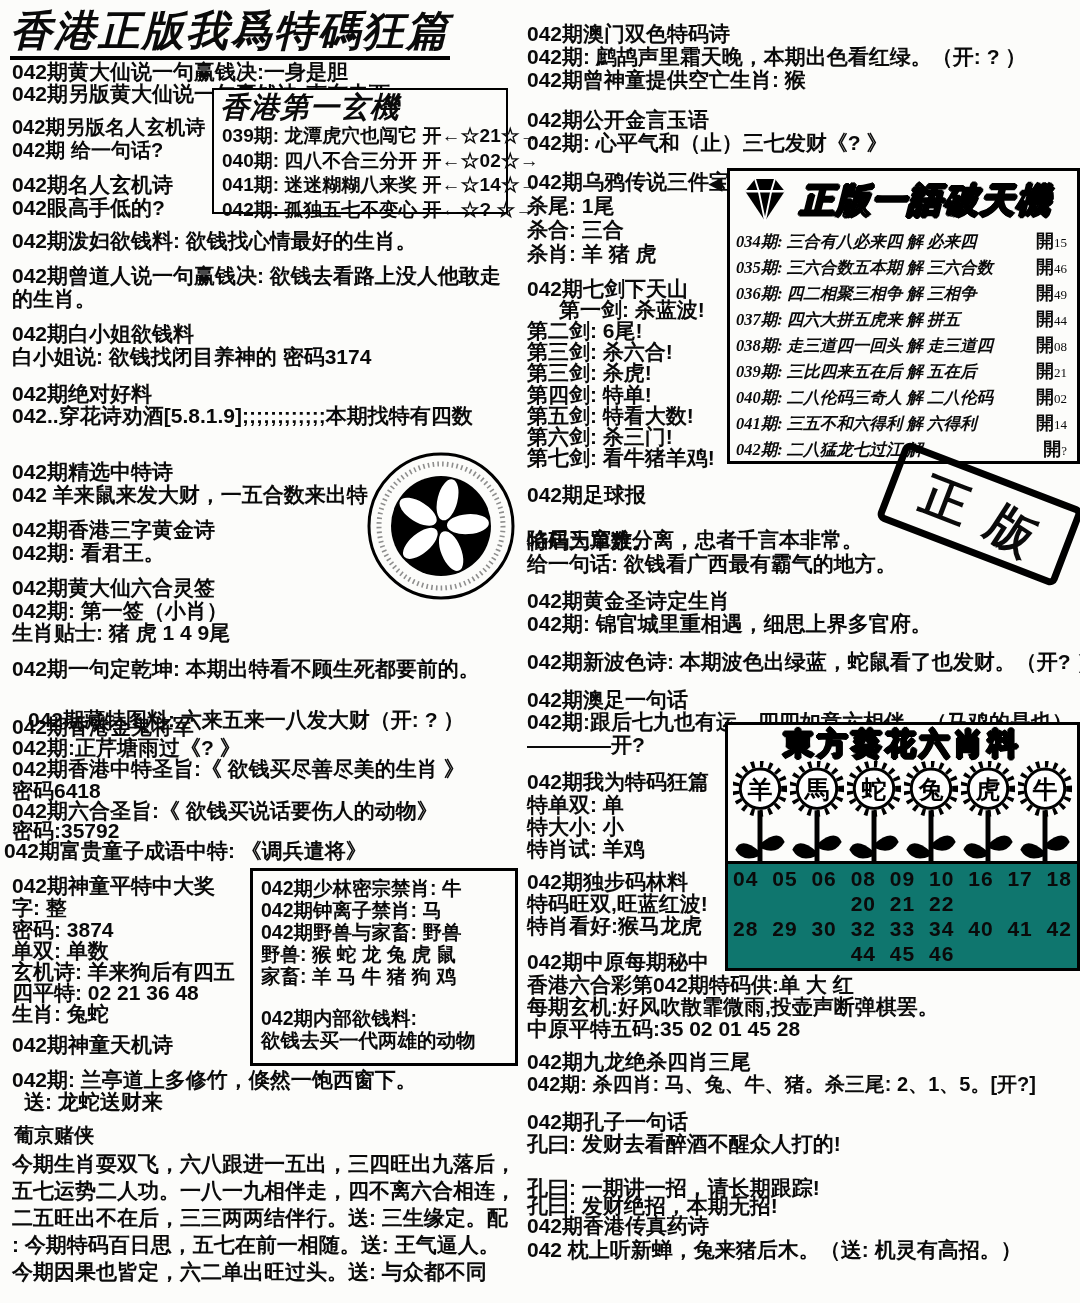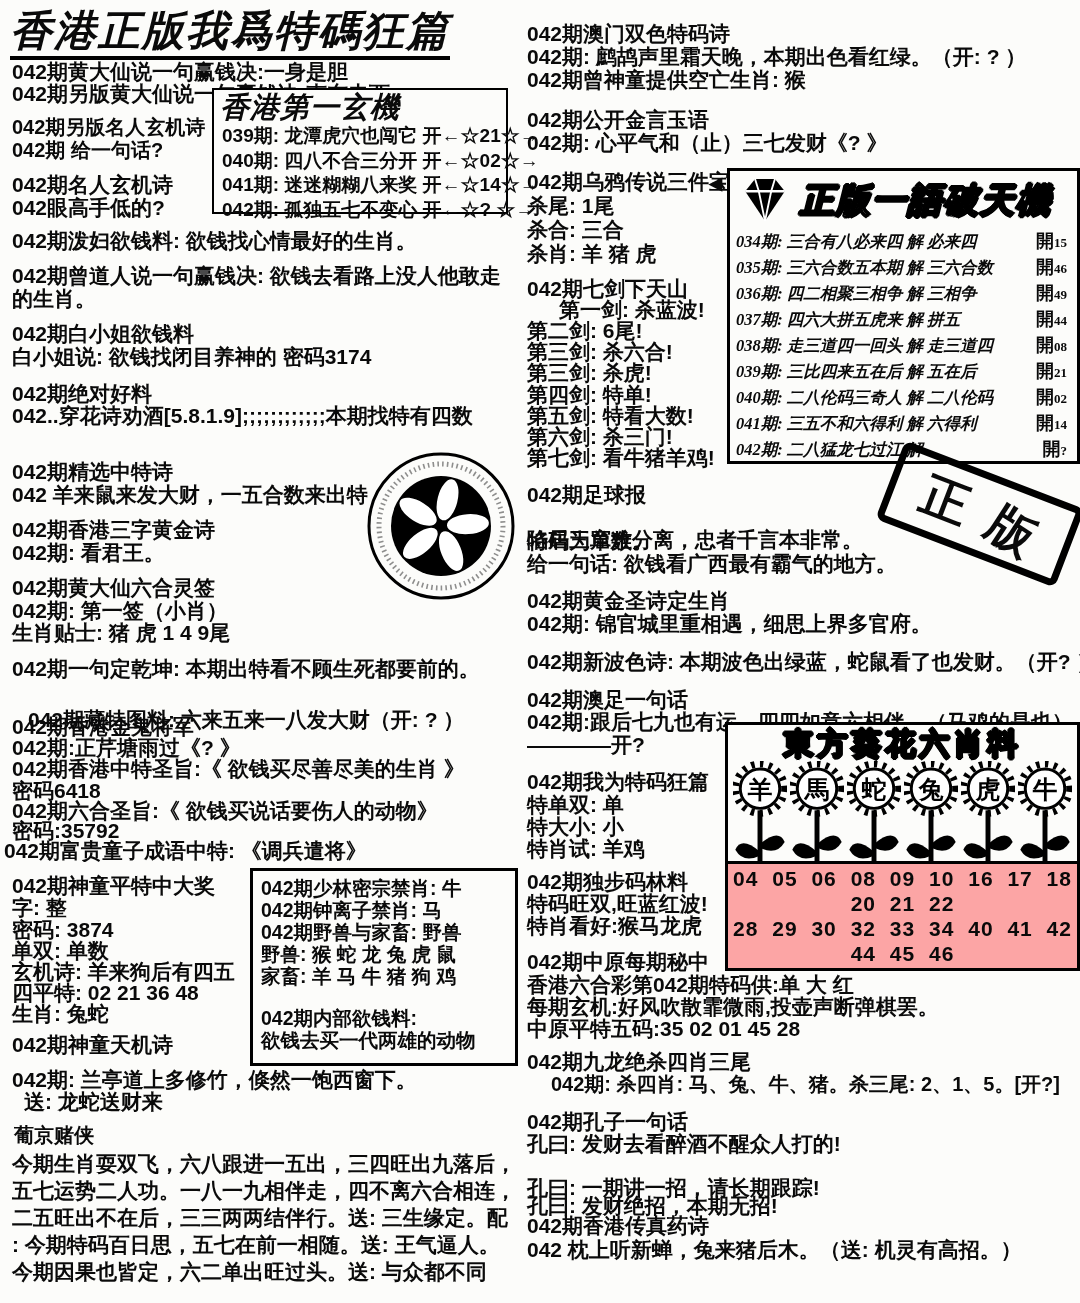--- a/index.html
+++ b/index.html
@@ -13,24 +13,24 @@
   .xuanji-title{font-size:29px;font-style:italic;line-height:32px;letter-spacing:1px;}
   .xuanji-row{font-size:19px;line-height:24.5px;white-space:nowrap;}
   .outline{color:#fff;-webkit-text-stroke:1.6px #000;
            text-shadow:-2px 0 #000,2px 0 #000,0 -2px #000,0 2px #000,
                        -1px -1px #000,1px 1px #000,-1px 1px #000,1px -1px #000;}
   .dj-title{font-size:34px;font-style:italic;letter-spacing:2px;line-height:38px;}
   .dj-row{display:flex;justify-content:space-between;align-items:baseline;
           font-family:"Liberation Serif",serif;font-style:italic;font-weight:bold;
           font-size:16.5px;line-height:25px;padding:0 10px 0 6px;white-space:nowrap;}
   .kai{font-style:normal;font-size:18px;}
-  .kai small{font-size:13px;font-weight:bold;}
+  .kai small{font-size:13px;font-weight:normal;}
   .sf-title{text-align:center;font-size:30px;letter-spacing:4px;line-height:34px;margin-top:2px;}
   .sf-flowers{display:flex;justify-content:space-around;padding:0 4px;height:150px;}
-  .sf-nums{position:absolute;left:0;right:0;bottom:0;border-top:3px solid #000;background:#fca5a5;
+  .sf-nums{position:absolute;left:0;right:0;bottom:0;border-top:3px solid #000;background:#0f766e;
            text-align:center;font-size:21px;line-height:25px;word-spacing:7px;letter-spacing:1px;padding:2px 0;}
   .stamp{position:absolute;left:884px;top:472px;width:178px;height:70px;border:7px solid #000;
          border-radius:8px;transform:rotate(21deg);display:flex;align-items:center;
          justify-content:center;gap:26px;font-size:48px;font-weight:bold;background:transparent;}
   .stamp .c2{display:inline-block;transform:rotate(12deg) translateY(5px);}
   svg text{font-family:"Liberation Sans",sans-serif;}
 </style>
 </head>
 <body>
 
@@ -330,21 +330,21 @@
   <div class="t" style="left:527px;top:870px;">042期独步码林料</div>
   <div class="t" style="left:527px;top:892px;">特码旺双,旺蓝红波!</div>
   <div class="t" style="left:527px;top:914px;">特肖看好:猴马龙虎</div>
 
   <div class="t" style="left:527px;top:950px;">042期中原每期秘中</div>
   <div class="t" style="left:527px;top:973px;">香港六合彩第042期特码供:单 大 红</div>
   <div class="t" style="left:527px;top:995px;">每期玄机:好风吹散霏微雨,投壶声断弹棋罢。</div>
   <div class="t" style="left:527px;top:1017px;">中原平特五码:35 02 01 45 28</div>
 
   <div class="t" style="left:527px;top:1050px;">042期九龙绝杀四肖三尾</div>
-  <div class="t" style="left:527px;top:1073px;font-size:20px;margin-left:24px;">042期: 杀四肖: 马、兔、牛、猪。杀三尾: 2、1、5。[开?]</div>
+  <div class="t" style="left:527px;top:1073px;font-size:20px;">042期: 杀四肖: 马、兔、牛、猪。杀三尾: 2、1、5。[开?]</div>
 
   <div class="t" style="left:527px;top:1110px;">042期孔子一句话</div>
   <div class="t" style="left:527px;top:1133px;line-height:22px;">孔曰: 发财去看醉酒不醒众人打的!</div>
   <div class="t" style="left:527px;top:1195px;line-height:22px;">孔曰: 发财绝招，本期无招!</div>
   <div class="t" style="left:527px;top:1177px;line-height:22px;">孔曰: 一期讲一招，请长期跟踪!</div>
 
   <div class="t" style="left:527px;top:1214px;">042期香港传真药诗</div>
   <div class="t" style="left:527px;top:1238px;">042 枕上听新蝉，兔来猪后木。（送: 机灵有高招。）</div>
 
 </div>

